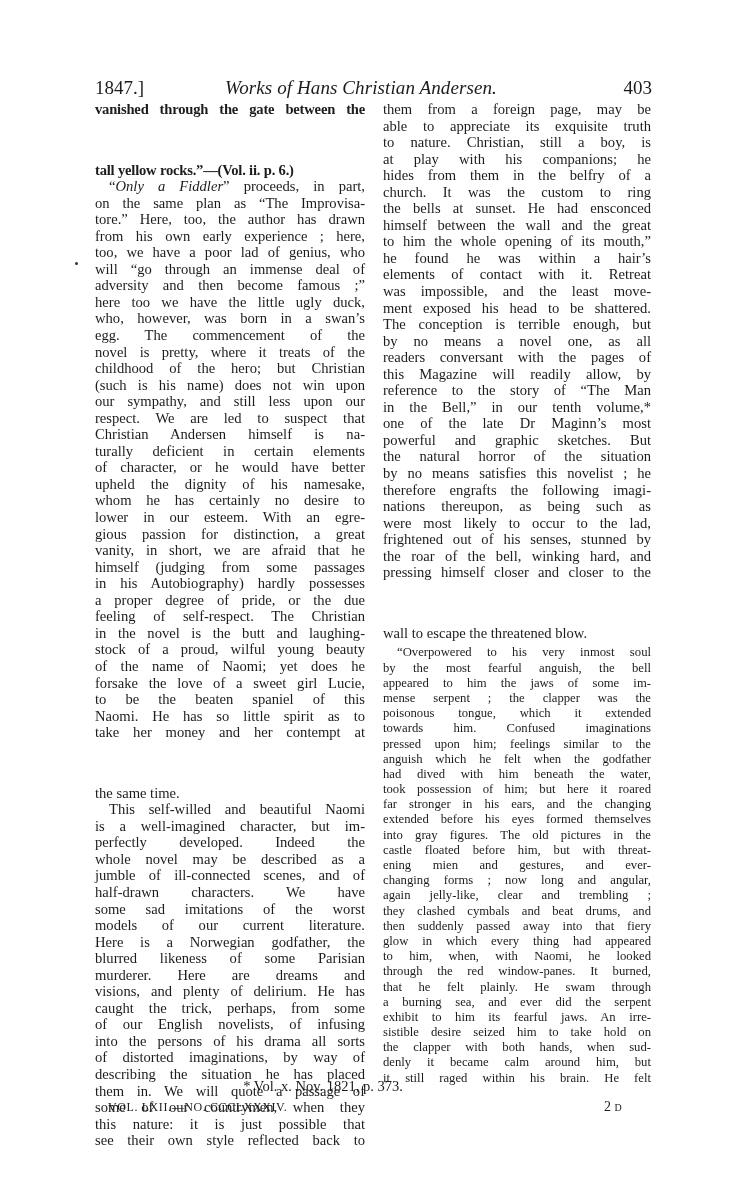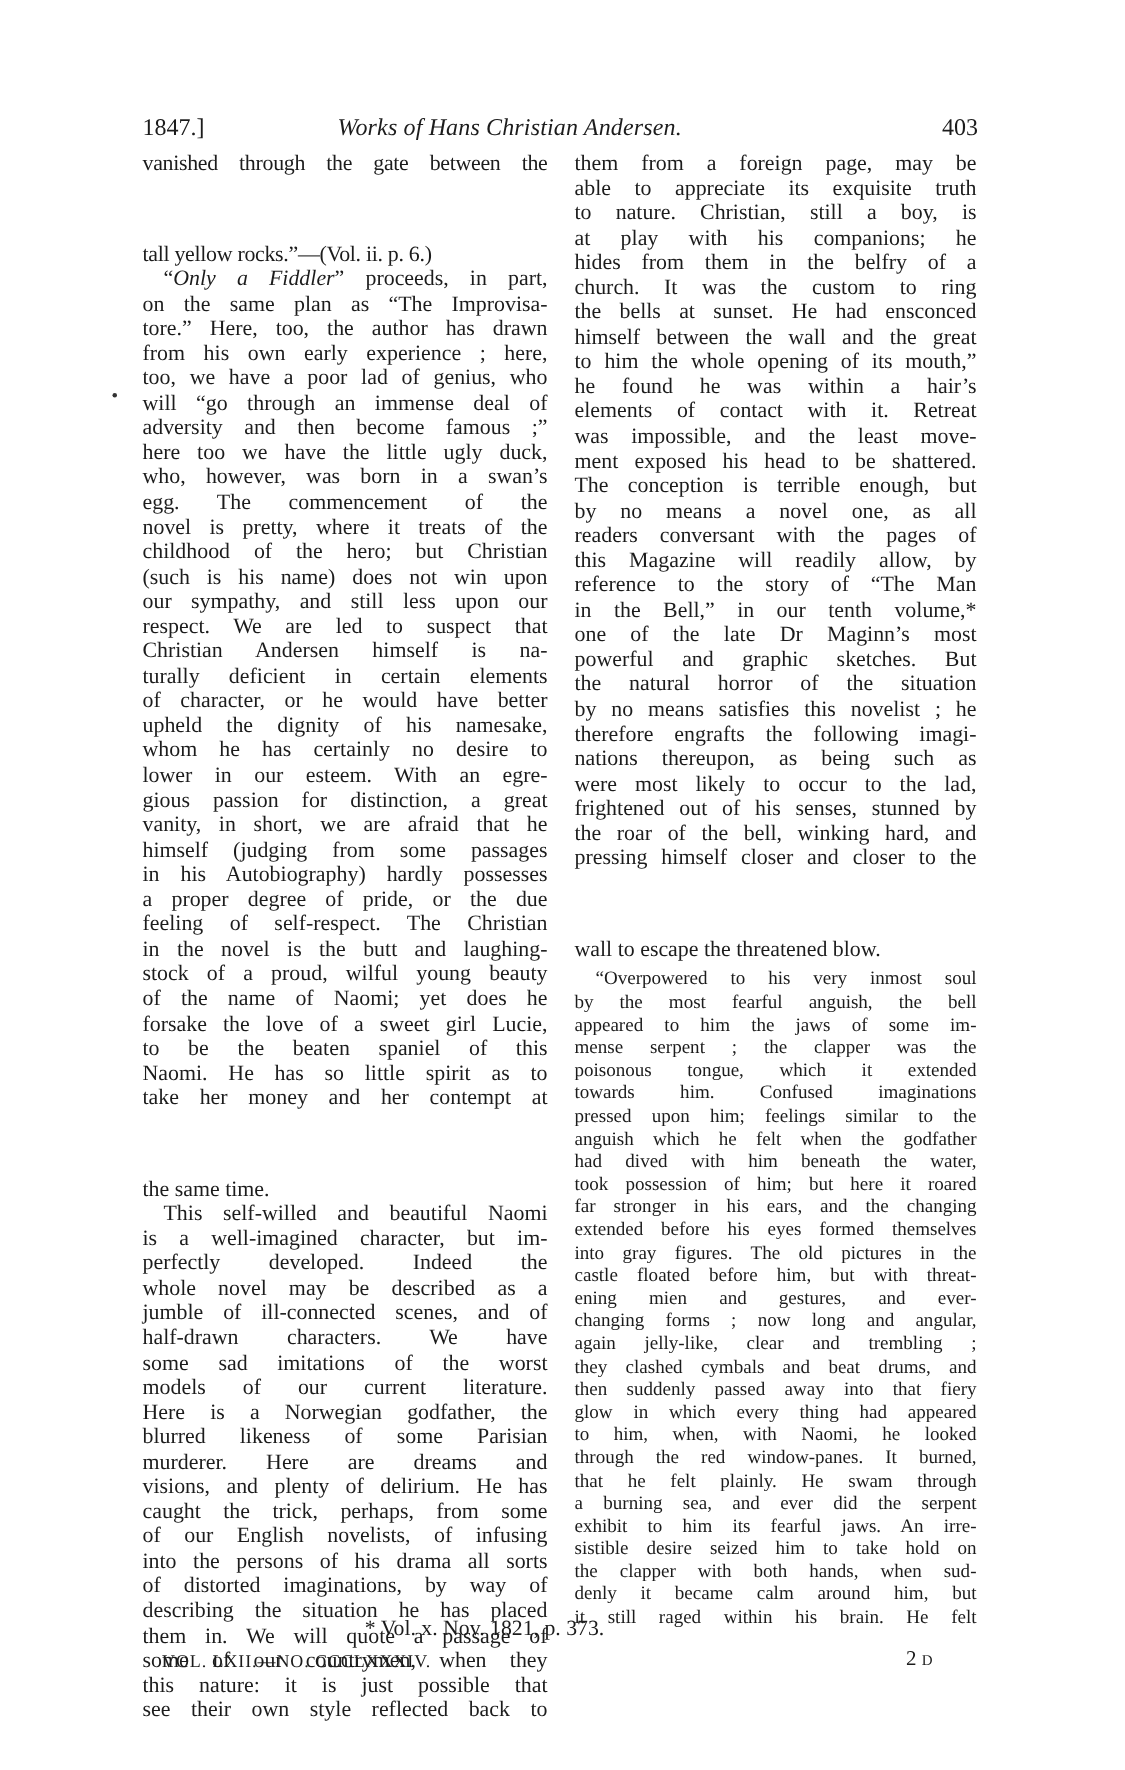--- a/index.html
+++ b/index.html
@@ -19,21 +19,21 @@
       position: absolute;
       left: 0; top: 0;
       width: 750px; height: 1180px;
     }
     .running-head {
       position: absolute;
       top: 77px;
       left: 95px;
       width: 557px;
       height: 20px;
-      font-size: 16px;
+      font-size: 19px;
     }
     .rh-year { position: absolute; left: 0; top: 0; }
     .rh-title { position: absolute; left: 130px; top: 0; font-style: italic; letter-spacing: 0.1px; }
     .rh-page { position: absolute; right: 0; top: 0; }
 
     .column {
       position: absolute;
       top: 101px;
       font-size: 14.6px;
       line-height: 16.55px;
@@ -55,21 +55,21 @@
       text-align: justify;
       text-align-last: justify;
       height: 16.55px;
     }
     .line.last {
       text-align-last: left;
       margin-top: 44px;
     }
     .small .line { height: 15.2px; }
     .indent { padding-left: 14px; }
-    .heavy { font-weight: normal; letter-spacing: -0.2px; }
+    .heavy { font-weight: bold; letter-spacing: -0.2px; }
     .it { font-style: italic; }
 
     .margin-mark {
       position: absolute;
       left: 75px;
       top: 262px;
       width: 3px;
       height: 3px;
       background: #333;
       border-radius: 50%;

